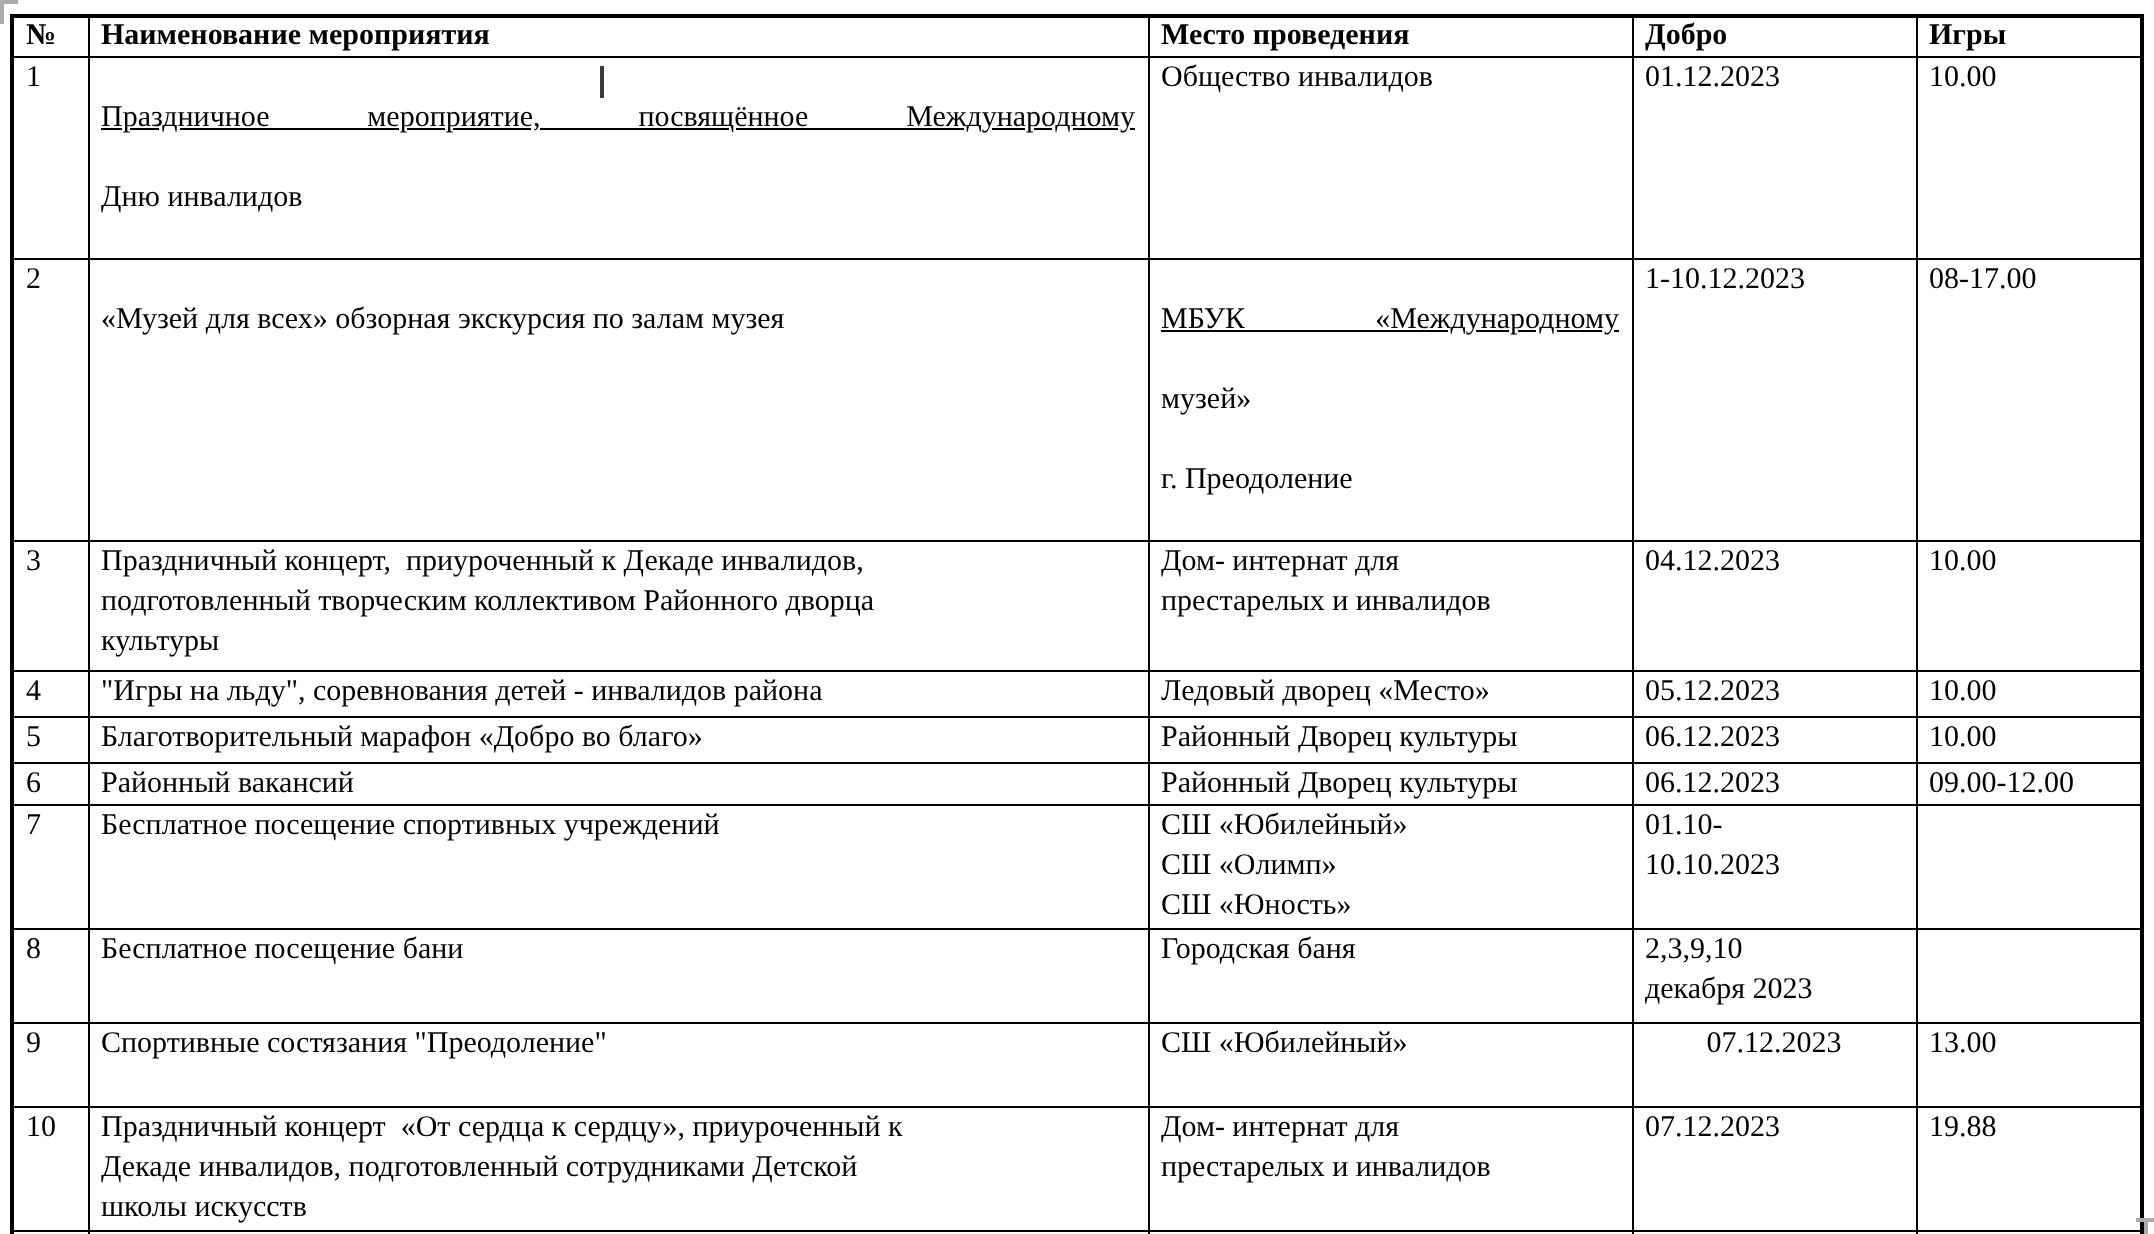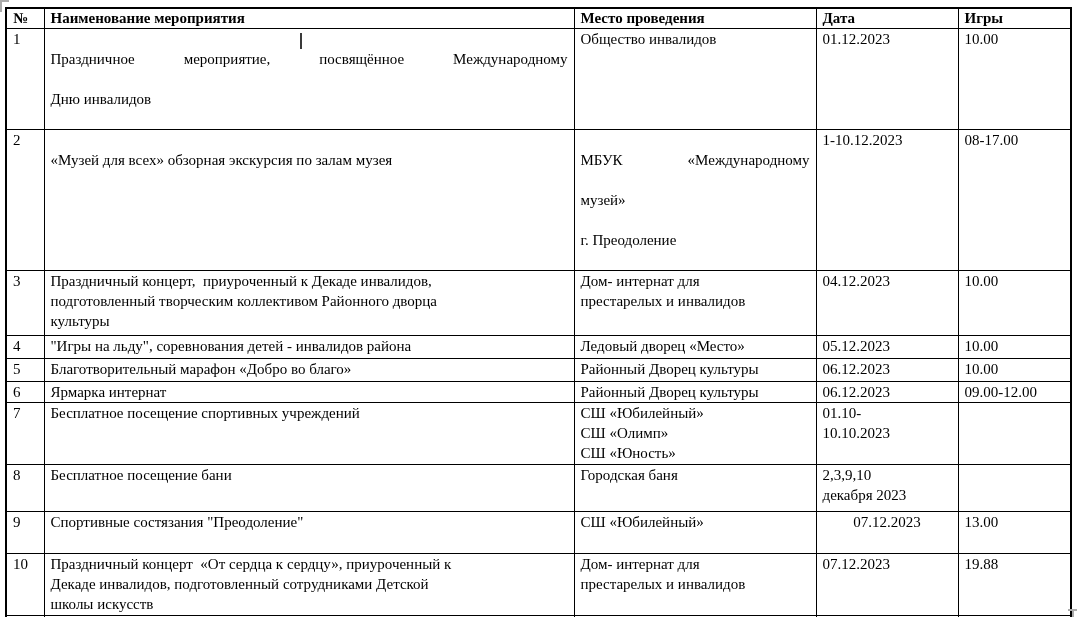--- a/index.html
+++ b/index.html
@@ -50,20 +50,21 @@
   tr.h6  { height: 21px; }
   tr.h7  { height: 62px; }
   tr.h8  { height: 47px; }
   tr.h9  { height: 42px; }
   tr.h10 { height: 62px; }
   tr.h11 { height: 44px; }
   .jline {
     white-space: nowrap;
     text-align: justify;
     text-align-last: justify;
+    text-decoration: underline;
   }
   td.center { text-align: center; }
   .caret {
     position: absolute;
     left: 300px;
     top: 33px;
     width: 2px;
     height: 16px;
     background: #3a3a3a;
   }
@@ -86,21 +87,21 @@
       <col style="width:530px">
       <col style="width:242px">
       <col style="width:142px">
       <col style="width:113px">
     </colgroup>
     <thead>
       <tr class="hh">
         <th>№</th>
         <th>Наименование мероприятия</th>
         <th>Место проведения</th>
-        <th>Дата</th>
+        <th>Добро</th>
         <th>Игры</th>
       </tr>
     </thead>
     <tbody>
       <tr class="h1">
         <td>1</td>
         <td>
           <div class="jline">Праздничное мероприятие, посвящённое Международному</div>
           <div>Дню инвалидов</div>
         </td>
@@ -139,21 +140,21 @@
       </tr>
       <tr class="h5">
         <td>5</td>
         <td>Благотворительный марафон «Добро во благо»</td>
         <td>Районный Дворец культуры</td>
         <td>06.12.2023</td>
         <td>10.00</td>
       </tr>
       <tr class="h6">
         <td>6</td>
-        <td>Ярмарка интернат</td>
+        <td>Районный вакансий</td>
         <td>Районный Дворец культуры</td>
         <td>06.12.2023</td>
         <td>09.00-12.00</td>
       </tr>
       <tr class="h7">
         <td>7</td>
         <td>Бесплатное посещение спортивных учреждений</td>
         <td>СШ «Юбилейный»
 СШ «Олимп»
 СШ «Юность»</td>

